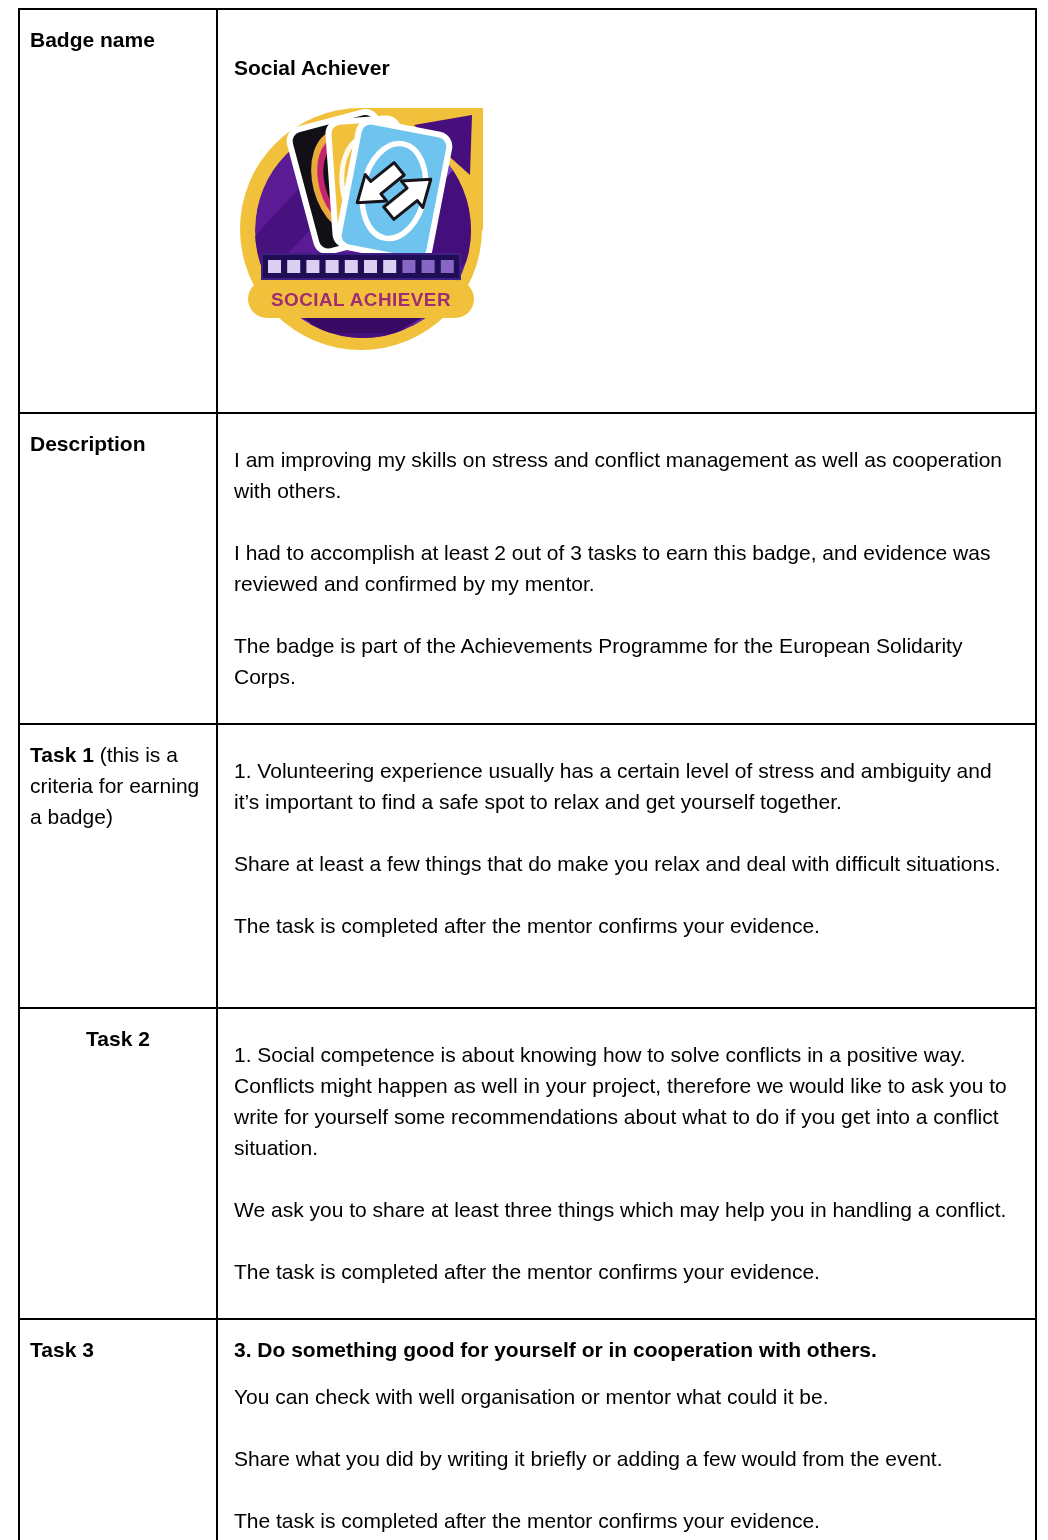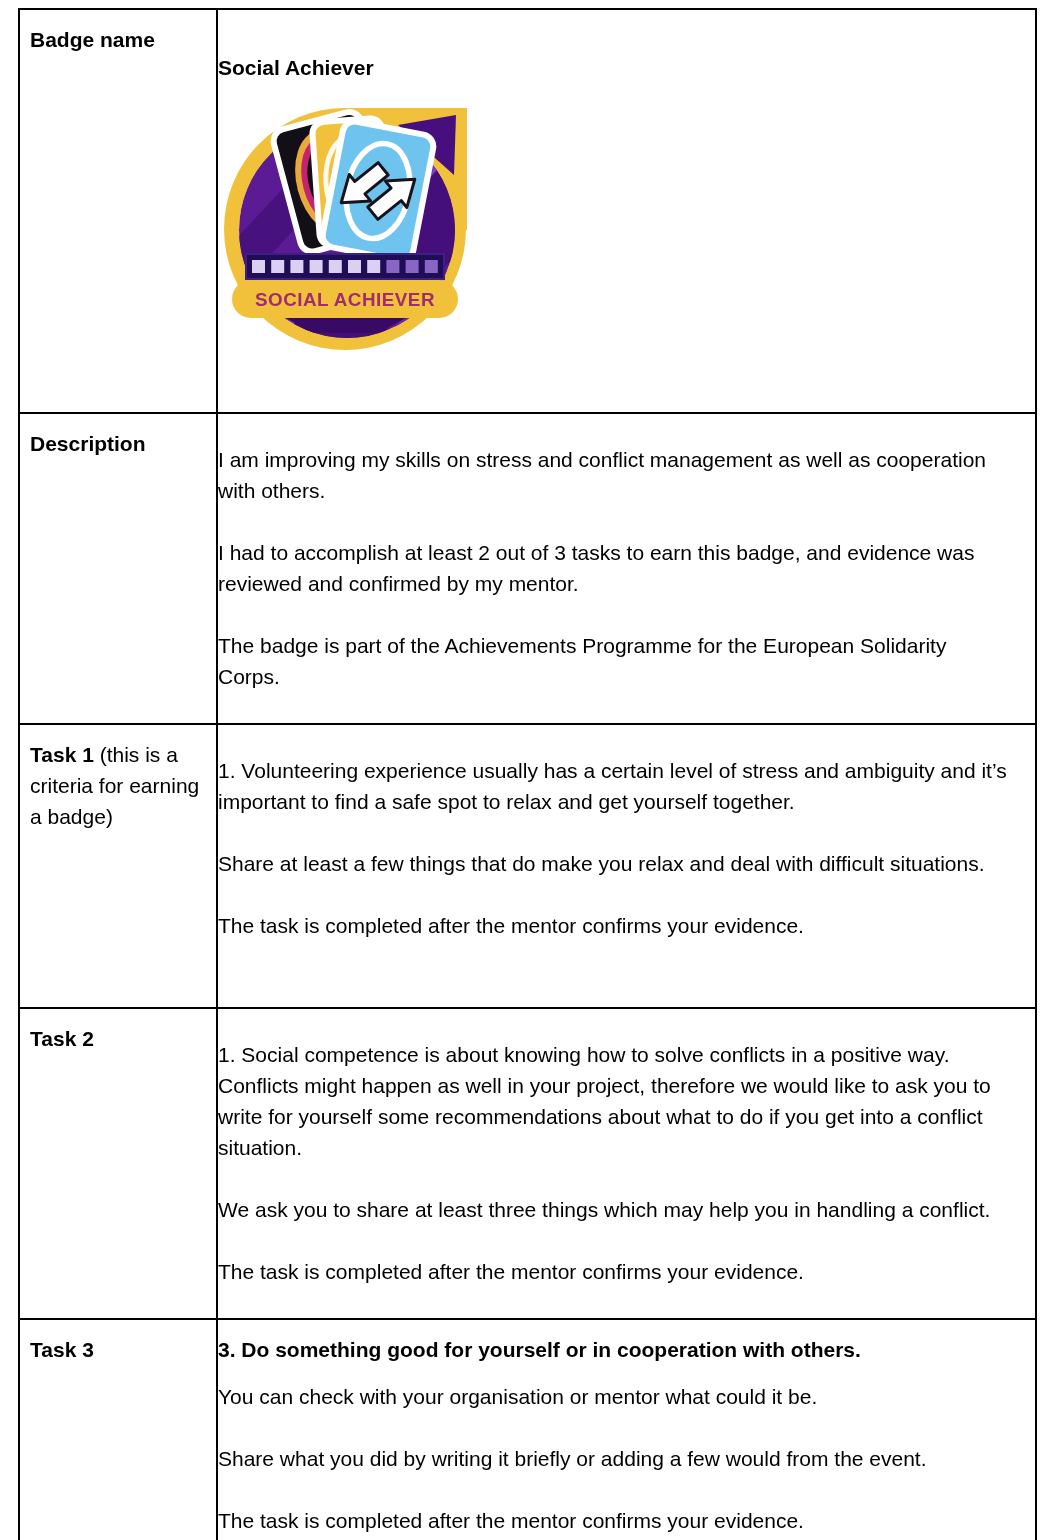--- a/index.html
+++ b/index.html
@@ -17,32 +17,32 @@
   }
   col.c1 { width: 198px; }
   td {
     border: 2px solid #000;
     vertical-align: top;
     box-sizing: border-box;
     font-size: 21px;
     line-height: 31px;
   }
   td.label   { padding: 14px 10px 0 10px; }
-  td.content { padding: 14px 24px 0 0; }
+  td.content { padding: 14px 24px 0 16px; }
 
   .lbl-b { font-weight: bold; }
   .lbl-n { font-weight: normal; }
 
   td.content p { margin: 16px 0 31px 0; }
   td.content p.tight { margin: 0; font-weight: bold; }
 
   .h1 { height: 404px; }
   .h2 { height: 274px; }
   .h3 { height: 284px; }
-  .h4 { height: 303px; }
+  .h4 { height: 303px; text-align: center; }
   .h5 { height: 194px; }
   .h6 { height: 87px;  }
 
   .badge-title {
     font-weight: bold;
     margin-top: 28px;
     line-height: 31px;
   }
   svg.badge {
     display: block;
@@ -169,21 +169,21 @@
         <p>The task is completed after the mentor confirms your evidence.</p>
       </td>
     </tr>
 
     <tr>
       <td class="label h5">
         <span class="lbl-b">Task 3</span>
       </td>
       <td class="content">
         <p class="tight">3. Do something good for yourself or in cooperation with others.</p>
-        <p>You can check with your organisation or mentor what could it be.</p>
+        <p>You can check with well organisation or mentor what could it be.</p>
         <p>Share what you did by writing it briefly or adding a few would from the event.</p>
         <p>The task is completed after the mentor confirms your evidence.</p>
       </td>
     </tr>
 
     <tr>
       <td class="label h6">
         <span class="lbl-b">Assessment least</span>
       </td>
       <td class="content">

